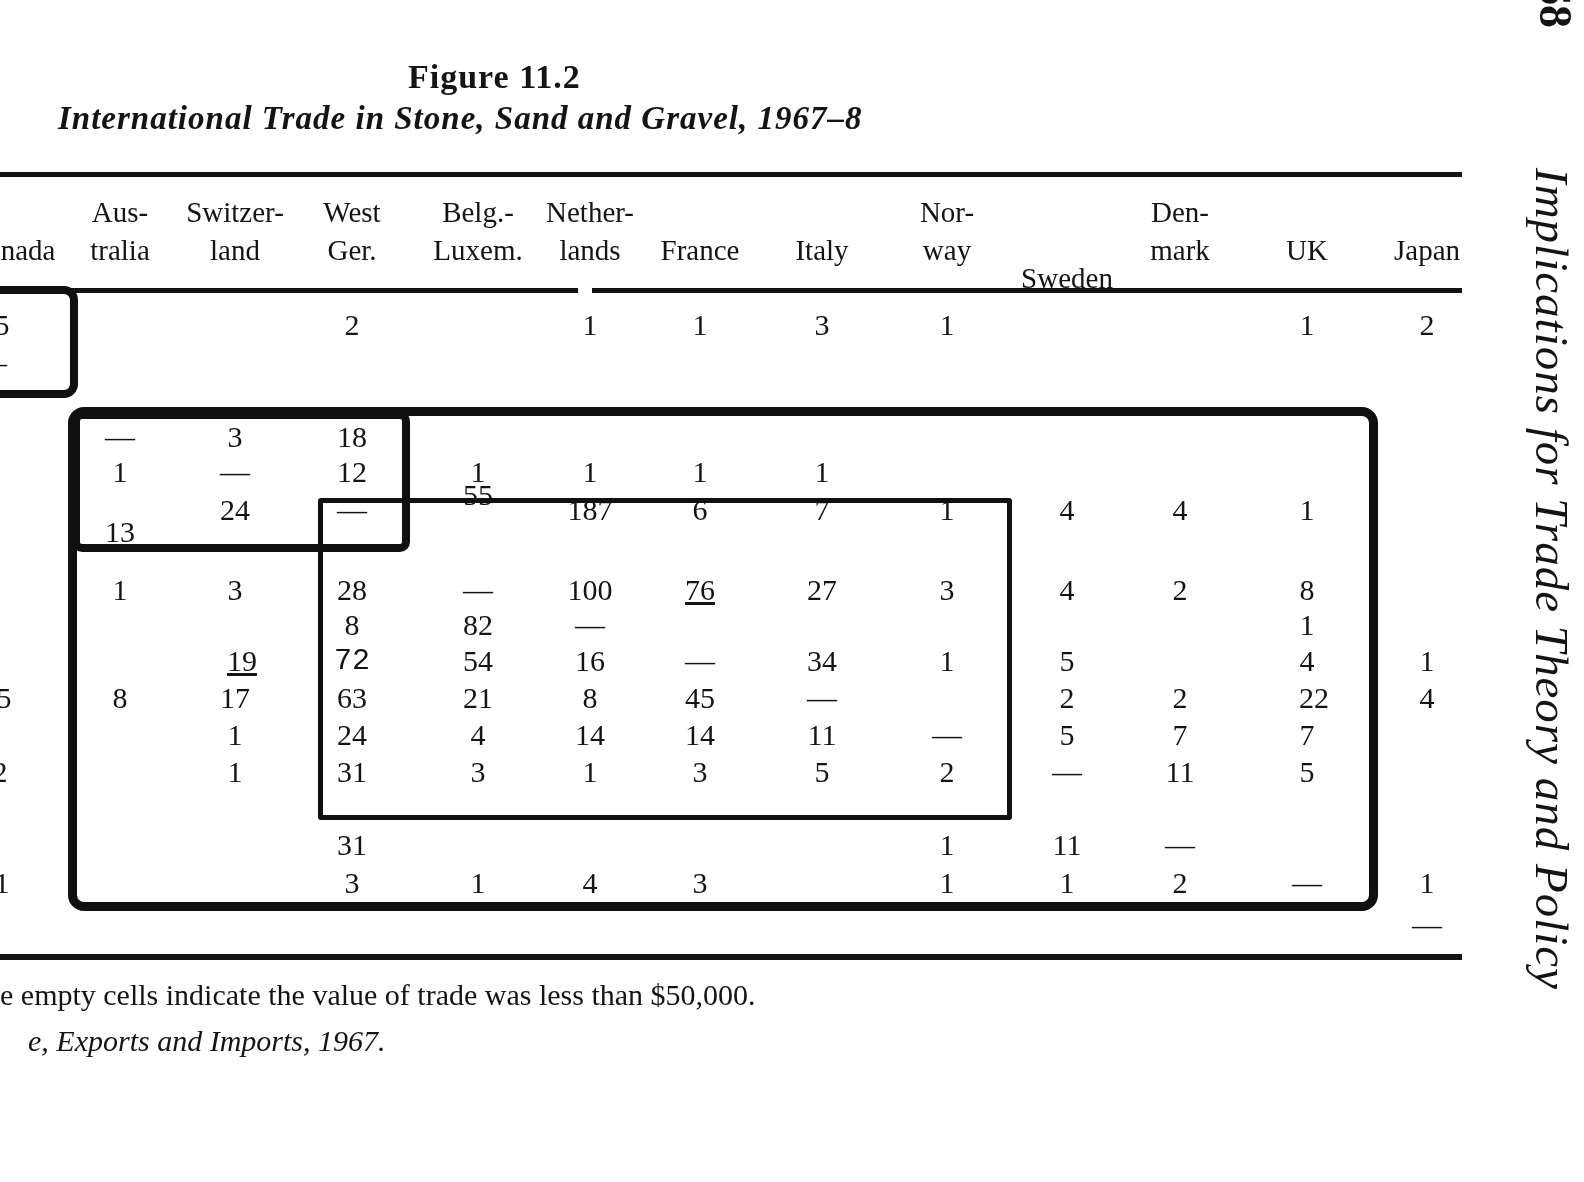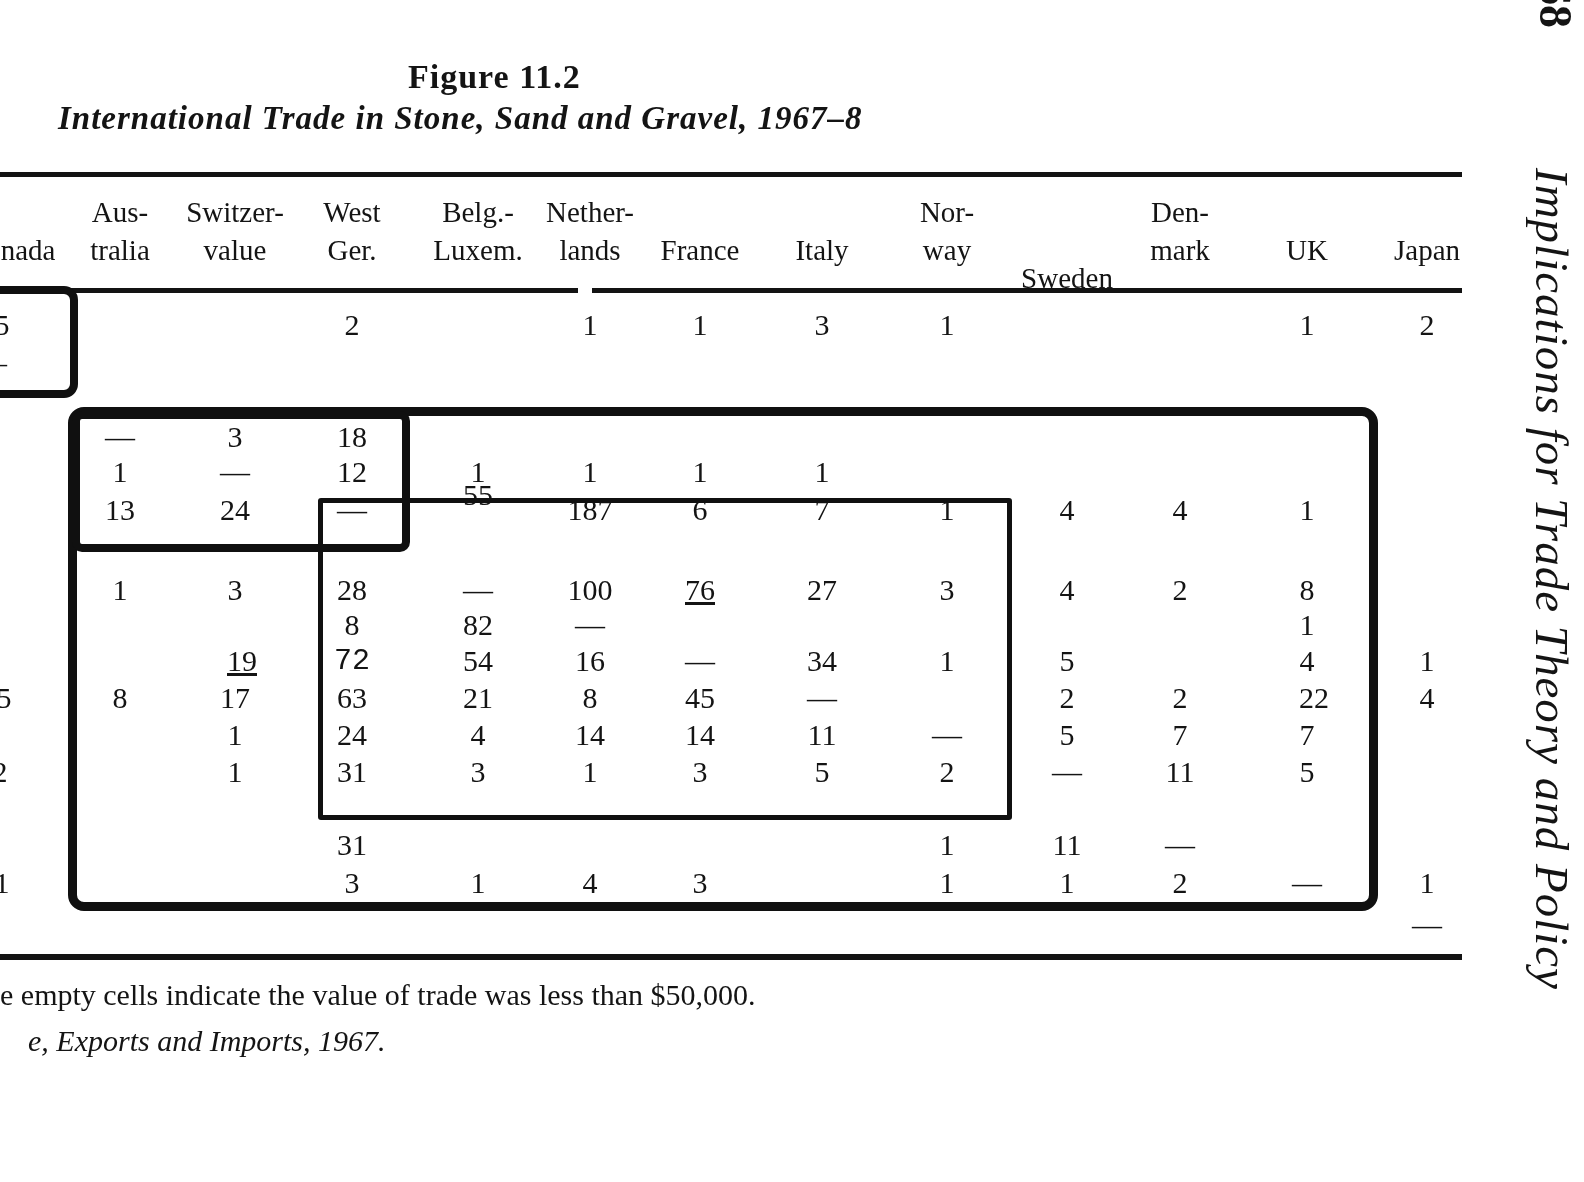--- a/index.html
+++ b/index.html
@@ -47,21 +47,21 @@
 <div class="rule" style="left:0;top:172px;width:1462px;height:5px;"></div>
 <div class="rule" style="left:0;top:288px;width:578px;height:5px;"></div>
 <div class="rule" style="left:592px;top:288px;width:870px;height:5px;"></div>
 <div class="rule" style="left:0;top:954px;width:1462px;height:6px;"></div>
 
 <div id="headers">
     <div class="hdr" style="left: 28px; top: 234px;">nada</div>
     <div class="hdr" style="left: 120px; top: 196px;">Aus-</div>
     <div class="hdr" style="left: 120px; top: 234px;">tralia</div>
     <div class="hdr" style="left: 235px; top: 196px;">Switzer-</div>
-    <div class="hdr" style="left: 235px; top: 234px;">value</div>
+    <div class="hdr" style="left: 235px; top: 234px;">land</div>
     <div class="hdr" style="left: 352px; top: 196px;">West</div>
     <div class="hdr" style="left: 352px; top: 234px;">Ger.</div>
     <div class="hdr" style="left: 478px; top: 196px;">Belg.-</div>
     <div class="hdr" style="left: 478px; top: 234px;">Luxem.</div>
     <div class="hdr" style="left: 590px; top: 196px;">Nether-</div>
     <div class="hdr" style="left: 590px; top: 234px;">lands</div>
     <div class="hdr" style="left: 700px; top: 234px;">France</div>
     <div class="hdr" style="left: 822px; top: 234px;">Italy</div>
     <div class="hdr" style="left: 947px; top: 196px;">Nor-</div>
     <div class="hdr" style="left: 947px; top: 234px;">way</div>
@@ -84,21 +84,21 @@
     <div class="cell" style="left: 120px; top: 437px;">—</div>
     <div class="cell" style="left: 235px; top: 437px;">3</div>
     <div class="cell" style="left: 352px; top: 437px;">18</div>
     <div class="cell" style="left: 120px; top: 472px;">1</div>
     <div class="cell" style="left: 235px; top: 472px;">—</div>
     <div class="cell" style="left: 352px; top: 472px;">12</div>
     <div class="cell" style="left: 478px; top: 472px;">1</div>
     <div class="cell" style="left: 590px; top: 472px;">1</div>
     <div class="cell" style="left: 700px; top: 472px;">1</div>
     <div class="cell" style="left: 822px; top: 472px;">1</div>
-    <div class="cell" style="left: 120px; top: 510px;">13</div>
+    <div class="cell" style="left: 120px; top: 532px;">13</div>
     <div class="cell" style="left: 235px; top: 510px;">24</div>
     <div class="cell" style="left: 352px; top: 510px;">—</div>
     <div class="cell" style="left: 478px; top: 495px;">55</div>
     <div class="cell" style="left: 590px; top: 510px;">187</div>
     <div class="cell" style="left: 700px; top: 510px;">6</div>
     <div class="cell" style="left: 822px; top: 510px;">7</div>
     <div class="cell" style="left: 947px; top: 510px;">1</div>
     <div class="cell" style="left: 1067px; top: 510px;">4</div>
     <div class="cell" style="left: 1180px; top: 510px;">4</div>
     <div class="cell" style="left: 1307px; top: 510px;">1</div>

